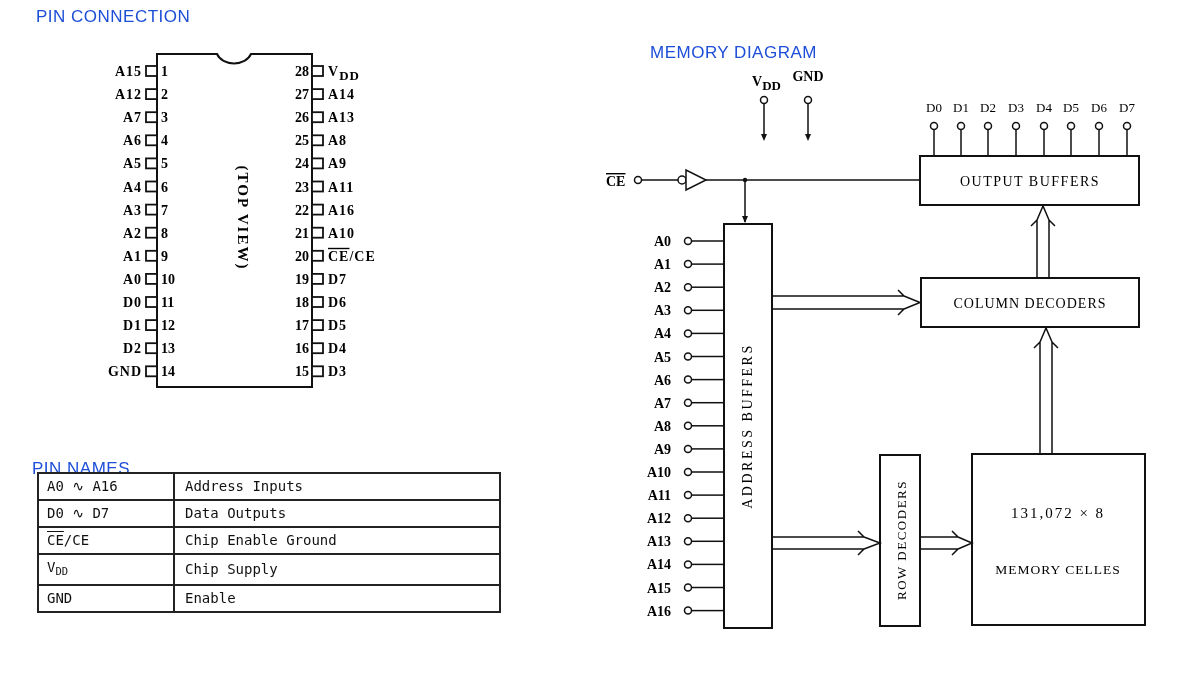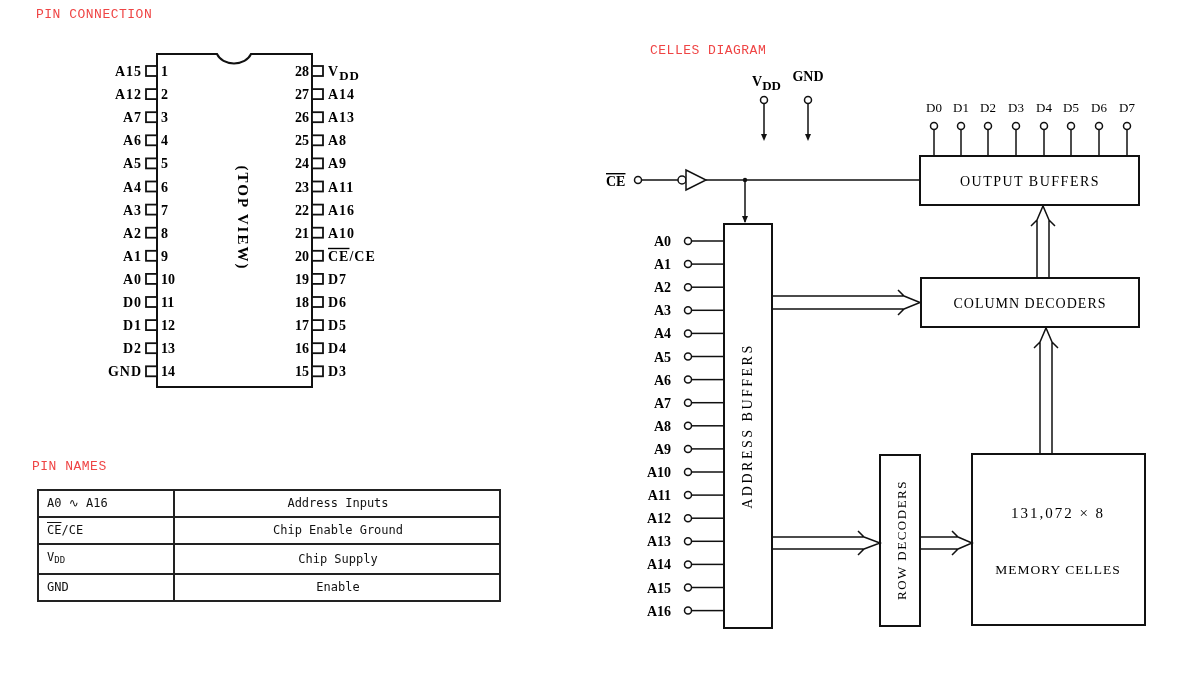--- a/index.html
+++ b/index.html
@@ -1,22 +1,22 @@
 <!DOCTYPE html>
 <html><head>
 <meta charset="utf-8">
 <style>
   html, body { margin: 0; padding: 0; background: #ffffff; }
   body { width: 1200px; height: 682px; position: relative; overflow: hidden; font-family: "DejaVu Serif", serif; color: #111; }
   svg { position: absolute; left: 0; top: 0; }
-  .section-title { position: absolute; font-family: Liberation Mono, monospace; font-size: 13px; letter-spacing: 0.5px; color: #ef4444; }
-  table.pin-names { position: absolute; left: 37px; top: 489px; border-collapse: collapse; font-family: "DejaVu Sans Mono", monospace; font-size: 12px; }
+  .section-title { position: absolute; font-family: Liberation Sans, sans-serif; font-size: 17px; letter-spacing: 0.5px; color: #1d4ed8; }
+  table.pin-names { position: absolute; left: 37px; top: 472px; border-collapse: collapse; font-family: "DejaVu Sans Mono", monospace; font-size: 14px; }
   table.pin-names td { border: 2px solid #222; height: 25px; padding: 0 8px; line-height: 25px; white-space: nowrap; }
   table.pin-names td.sym { width: 118px; }
-  table.pin-names td.desc { width: 306px; padding-left: 10px; text-align: center; }
+  table.pin-names td.desc { width: 306px; padding-left: 10px; }
   .over { text-decoration: overline; }
   .sub { font-size: 0.75em; vertical-align: -0.25em; }
 </style>
 </head>
 <body>
 
 <div class="section-title" style="left:36px; top:7px;">PIN CONNECTION</div>
 
 <svg width="1200" height="682">
 
@@ -353,30 +353,34 @@
   <text x="1058" y="518" text-anchor="middle" font-family="Liberation Serif, serif" font-size="15" letter-spacing="2">131,072 × 8</text>
   <text x="1058" y="574" text-anchor="middle" font-family="Liberation Serif, serif" font-size="13.5" letter-spacing="1">MEMORY CELLES</text>
 
   <text x="752" y="86" font-family="Liberation Serif, serif" font-weight="bold" font-size="14">
     <tspan>V</tspan><tspan dy="4" font-size="13">DD</tspan>
   </text>
   <text x="808" y="81" text-anchor="middle" font-family="Liberation Serif, serif" font-weight="bold" font-size="14">GND</text>
   <text x="606" y="186" font-family="Liberation Serif, serif" font-weight="bold" font-size="14" text-decoration="overline">CE</text>
 </svg>
 
-<div class="section-title" style="left:650px; top:43px;">CELLES DIAGRAM</div>
+<div class="section-title" style="left:650px; top:43px;">MEMORY DIAGRAM</div>
 
 <div class="section-title" style="left:32px; top:459px;">PIN NAMES</div>
 <table class="pin-names">
   <tbody>
       <tr>
     <td class="sym">A0 ∿ A16</td>
     <td class="desc">Address Inputs</td>
   </tr>
   <tr>
+    <td class="sym">D0 ∿ D7</td>
+    <td class="desc">Data Outputs</td>
+  </tr>
+  <tr>
     <td class="sym"><span class="over">CE</span><span>/CE</span></td>
     <td class="desc">Chip Enable Ground</td>
   </tr>
   <tr>
     <td class="sym"><span>V</span><span class="sub">DD</span></td>
     <td class="desc">Chip Supply</td>
   </tr>
   <tr>
     <td class="sym">GND</td>
     <td class="desc">Enable</td>

